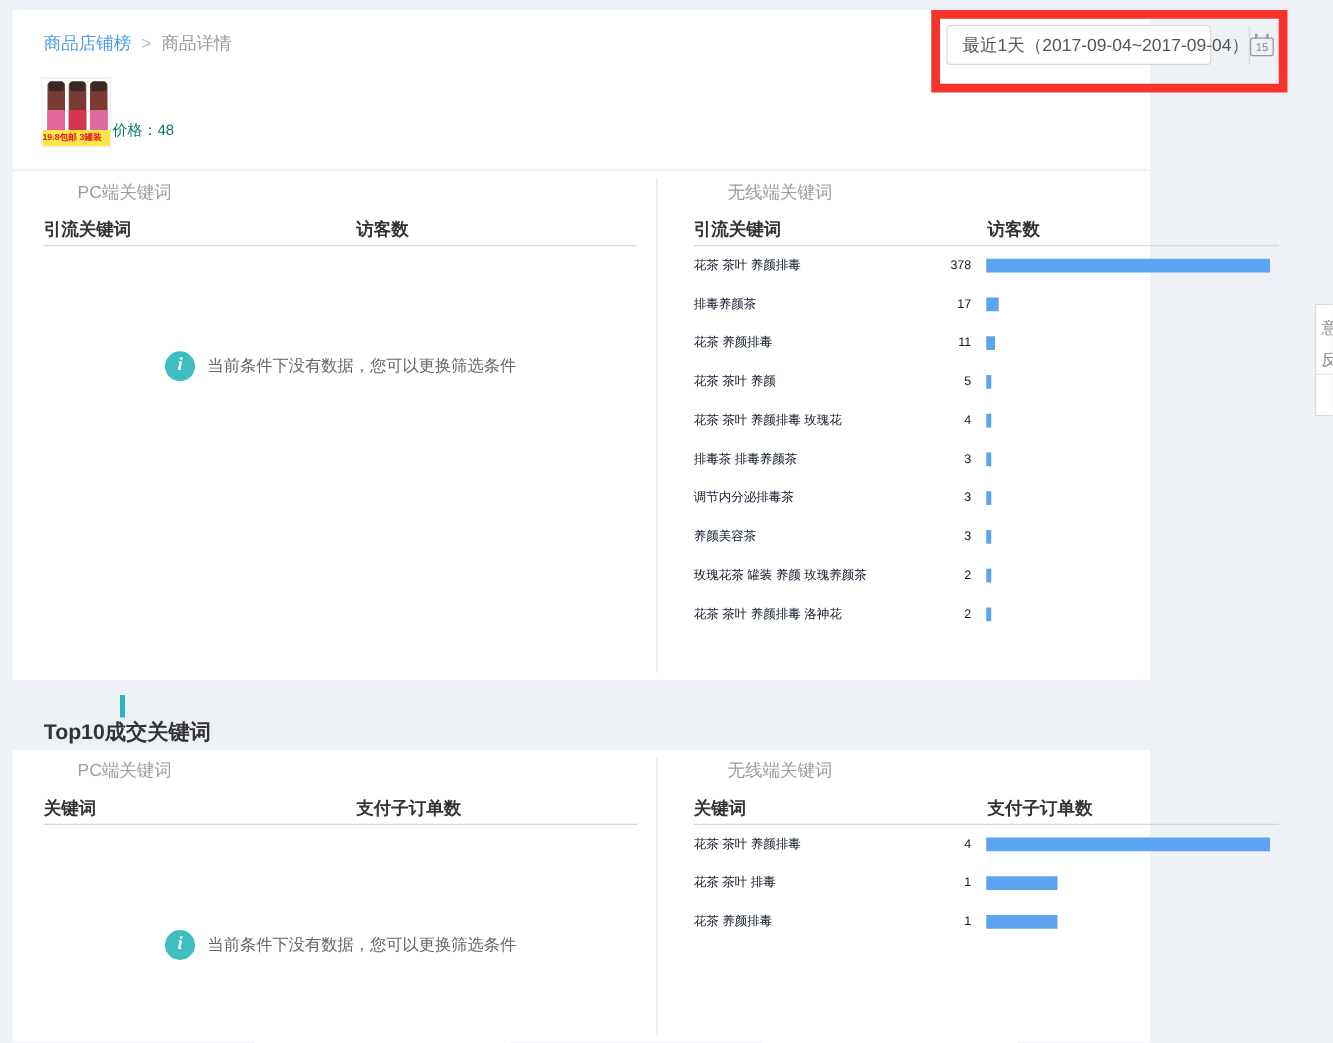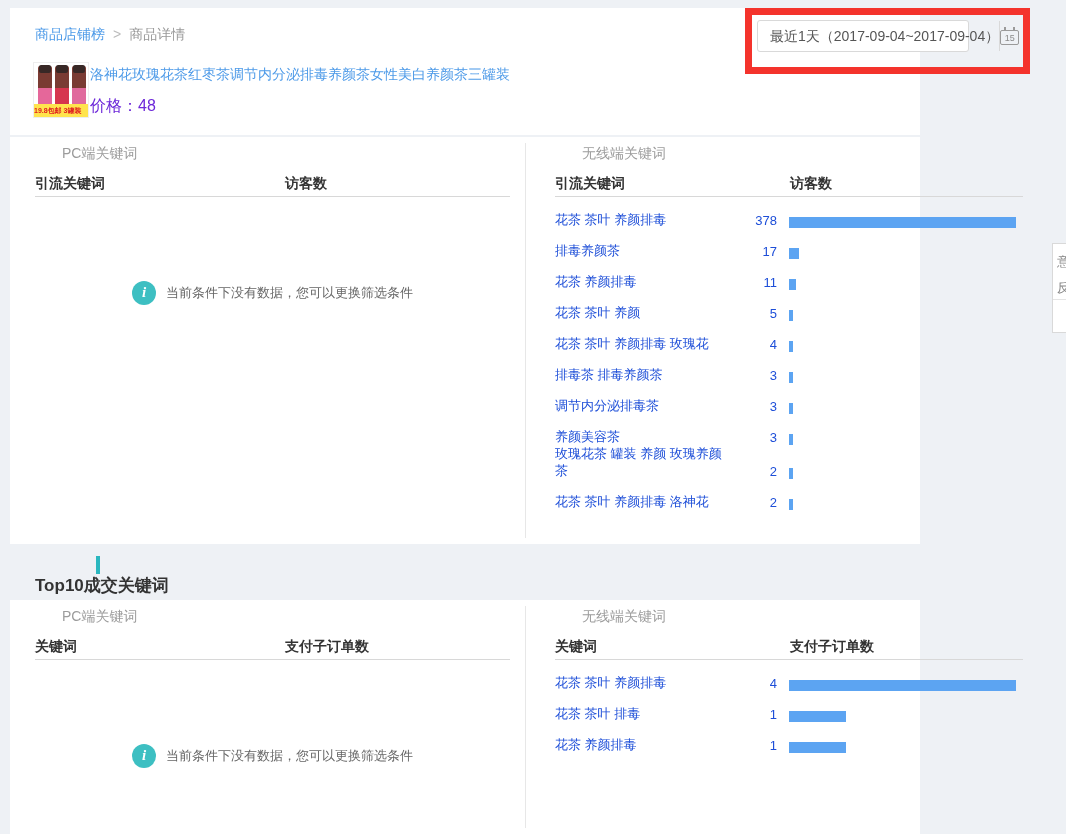--- a/index.html
+++ b/index.html
@@ -27,21 +27,21 @@
   .bottle::before { content:""; position:absolute; left:1px; top:-1px; width:12px; height:8px; background:#382826; border-radius:2px; }
   .bottle .label { position:absolute; left:0; bottom:2px; width:100%; height:16px; }
   .thumb .promo {
     position:absolute; left:0; bottom:0; width:100%; height:13px; background:#ffe44d;
     font-size:7px; line-height:13px; color:#e02020; font-weight:bold; white-space:nowrap; overflow:hidden;
   }
   .product-title {
     position:absolute; left:80px; top:58px; font-size:14px; color:#4d9ae8;
     text-decoration:none; cursor:pointer; max-width:600px; white-space:nowrap;
   }
-  .product-price { position:absolute; left:80px; top:88px; font-size:16px; color:#6d28d9; }
+  .product-price { position:absolute; left:80px; top:88px; font-size:12px; color:#0f766e; }
 
   
   #red-annotation {
     position:absolute; left:745px; top:8px; width:285px; height:66px;
     border:7px solid #f4332c; z-index:5; pointer-events:none;
   }
   #date-control {
     position:absolute; left:757px; top:20px; width:212px; height:32px;
     background:#fff; border:1px solid #d9d9d9; border-radius:3px;
     display:flex; align-items:stretch; z-index:6; cursor:pointer;
@@ -69,21 +69,21 @@
   .col { position:absolute; top:0; height:100%; }
   .col.left  { left:25px;  width:475px; }
   .col.right { left:545px; width:468px; }
   .col-title { position:absolute; left:0; top:8px; font-size:14px; color:#9c9c9c;margin-left:27px; }
   .table-head { position:absolute; left:0; top:38px; width:100%; font-size:14px; font-weight:bold; color:#333; }
   .table-head .h2 { position:absolute; top:0; }
   .col.left  .table-head .h2 { left:250px; }
   .col.right .table-head .h2 { left:235px; }
   .head-rule { position:absolute; left:0; top:59px; width:100%; border-bottom:1px solid #d8d8d8; }
   .rows { position:absolute; left:0; top:60px; width:100%; }
-  .data-row { display:flex; align-items:flex-end; min-height:31px; font-size:13px; color:#1d4ed8; }
+  .data-row { display:flex; align-items:center; min-height:31px; font-size:10px; color:#0f172a; }
   .data-row .kw { flex:0 0 175px; line-height:17px; padding-right:4px; }
   .data-row .num { flex:0 0 47px; text-align:right; }
   .data-row .bar { height:11px; background:#5ca4f2; margin-left:12px; }
 
   
   .empty-state { position:absolute; left:0; top:144px; width:100%; display:flex; justify-content:center; align-items:center; }
   .info-icon {
     width:24px; height:24px; border-radius:50%; background:#3dbfc2; color:#fff;
     font-family:"Liberation Serif","DejaVu Serif",serif; font-style:italic; font-weight:bold;
     font-size:15px; text-align:center; line-height:23px; flex:0 0 24px;
@@ -123,21 +123,20 @@
       <div class="bottle">
           <div class="label" style="background:#d6354e;"></div>
         </div>
       <div class="bottle">
           <div class="label" style="background:#e06a9d;"></div>
         </div>
     </div>
     <div class="promo">19.8包邮 3罐装</div>
   </div>
 
-  <a class="product-title">洛神花玫瑰花茶红枣茶调节内分泌排毒养颜茶女性美白养颜茶三罐装</a>
   <div class="product-price">价格：48</div>
 </div>
 
 <div id="red-annotation"></div>
 
 <div id="date-control">
   <div class="date-text">最近1天（2017-09-04~2017-09-04）</div>
   <div class="cal-btn">
     <div class="cal-icon">15</div>
   </div>

